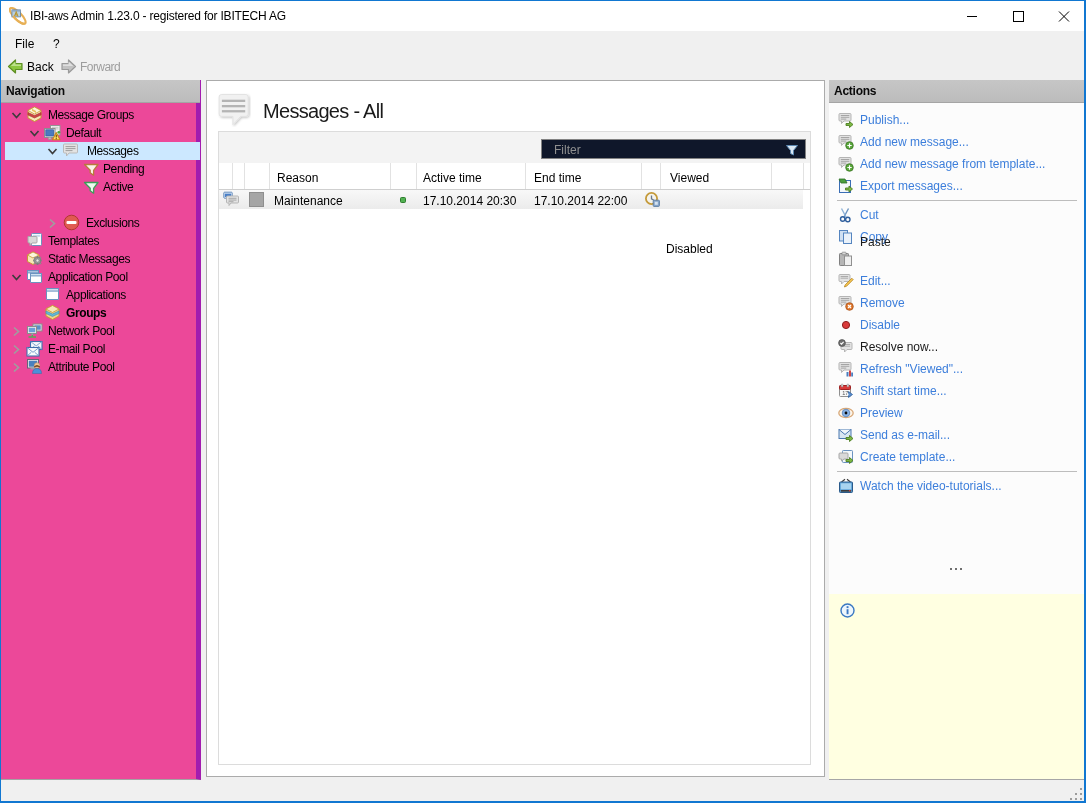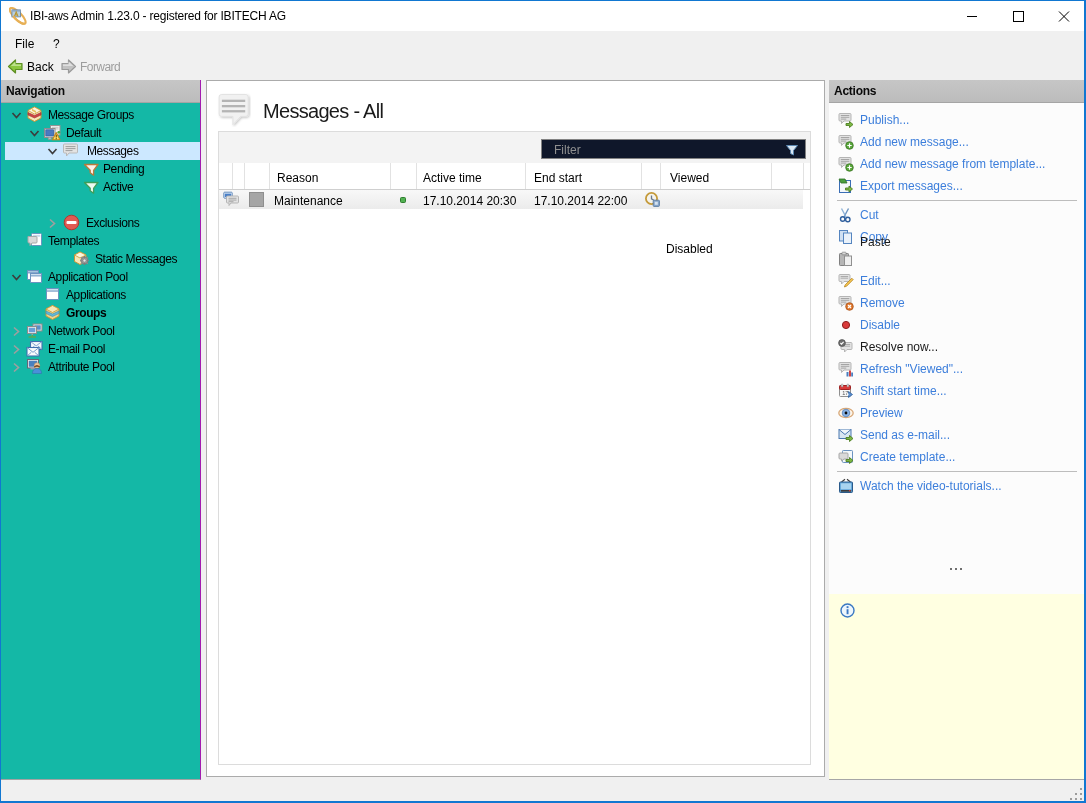--- a/index.html
+++ b/index.html
@@ -9,21 +9,21 @@
   
   .titlebar{left:1px;top:1px;width:1084px;height:30px;background:#fff;}
   .title-text{left:29px;top:8px;font-size:12px;color:#000;}
   
   .menubar{left:1px;top:31px;width:1084px;height:22px;background:#f0f0f0;}
   .toolbar{left:1px;top:53px;width:1084px;height:27px;background:#f0f0f0;}
   
   .phead{height:23px;background:linear-gradient(#c6c6c6,#bcbcbc);border-bottom:1px solid #a5a5a5;box-sizing:border-box;font-weight:bold;color:#0a0a0a;}
   .phead span{position:absolute;left:5px;top:4px;letter-spacing:-0.25px;}
   
-  .navpanel{left:1px;top:80px;width:200px;height:700px;background:#14b8a6;border-right:1px solid #a21caf;border-bottom:1px solid #a3a3a3;box-sizing:border-box;}
+  .navpanel{left:1px;top:80px;width:200px;height:700px;background:#ec4899;border-right:5px solid #a21caf;border-bottom:1px solid #a3a3a3;box-sizing:border-box;}
   .centerpanel{left:206px;top:80px;width:619px;height:697px;background:#fff;border:1px solid #ababab;box-sizing:border-box;}
   .rightpanel{left:829px;top:80px;width:256px;height:700px;background:#fcfcfc;}
   .statusbar{left:1px;top:780px;width:1084px;height:21px;background:#f0f0f0;}
   .treerow{position:absolute;left:0;width:200px;height:18px;}
   .trow-sel{background:#cce8ff;}
   .tlabel{position:absolute;top:2px;letter-spacing:-0.4px;}
   .action{position:absolute;left:31px;color:#3c7edb;}
   .action.dark{color:#1a1a1a;}
   .sep{position:absolute;left:8px;width:240px;border-top:1px solid #bdbdbd;}
 </style>
@@ -141,21 +141,21 @@
         <div class="tlabel" style="left:85px;">Exclusions</div>
       </div>
       <div class="treerow" style="top:126px;">
         <svg class="abs" style="left:25px;top:0px;" width="17" height="17" viewBox="0 0 17 17">
             <rect x="5.5" y="1.5" width="10" height="12" rx="1" fill="#fff" stroke="#6b93c0"></rect>
             <rect x="6.8" y="2.8" width="7.4" height="2" fill="#c7d9ec"></rect>
             <path d="M2 4.5 H10 Q11 4.5 11 5.5 V10 Q11 11 10 11 H6 L4 13.5 V11 H3 Q2 11 2 10 Z" fill="#d9d9d9" stroke="#a8a8a8"></path>
           </svg>
         <div class="tlabel" style="left:47px;">Templates</div>
       </div>
-      <div class="treerow" style="top:144px;margin-left:47px;">
+      <div class="treerow" style="top:144px;">
         <svg class="abs" style="left:25px;top:0px;" width="17" height="17" viewBox="0 0 17 17">
             <path d="M7 2 L13 5 V11.5 L7 14.5 L1.5 11.5 V5 Z" fill="#f7e8b8" stroke="#c89636"></path>
             <path d="M7 2 L13 5 L7 8 L1.5 5 Z" fill="#fdf6dd" stroke="#c89636" stroke-width="0.8"></path>
             <g fill="#9c9c9c" stroke="#777" stroke-width="0.5">
               <circle cx="11.5" cy="10.5" r="3.4"></circle>
               <rect x="10.9" y="6.3" width="1.2" height="1.6"></rect>
               <rect x="10.9" y="13.2" width="1.2" height="1.6"></rect>
               <rect x="7.4" y="9.9" width="1.6" height="1.2"></rect>
               <rect x="14.1" y="9.9" width="1.6" height="1.2"></rect>
               <rect x="8.2" y="7.2" width="1.4" height="1.4" transform="rotate(45 8.9 7.9)"></rect>
@@ -256,21 +256,21 @@
       <div class="abs" style="left:322px;top:7px;width:265px;height:20px;background:#0f172a;border:1px solid #828282;box-sizing:border-box;">
         <div class="abs" style="left:12px;top:3px;color:#8f8f8f;">Filter</div>
         <svg class="abs" style="left:243px;top:3px;width:14px;height:14px;" viewBox="0 0 14 14">
           <path d="M1.5 2.5 H12.5 L8.5 7.5 V12 L5.5 10.5 V7.5 Z" fill="#dbe9f5" stroke="#5b87b0" stroke-width="1" stroke-linejoin="round"></path>
         </svg>
       </div>
 
       <div class="abs" id="theader" style="left:0;top:31px;width:591px;height:27px;background:#fff;border-bottom:1px solid #cfcfcf;box-sizing:border-box;">
         <div class="abs" style="left:58px;top:8px;">Reason</div>
         <div class="abs" style="left:204px;top:8px;">Active time</div>
-        <div class="abs" style="left:315px;top:8px;">End start</div>
+        <div class="abs" style="left:315px;top:8px;">End time</div>
         <div class="abs" style="left:451px;top:8px;">Viewed</div>
         <div class="abs" style="left:13px;top:0;width:1px;height:26px;background:#e2e2e2;"></div>
         <div class="abs" style="left:25px;top:0;width:1px;height:26px;background:#e2e2e2;"></div>
         <div class="abs" style="left:50px;top:0;width:1px;height:26px;background:#e2e2e2;"></div>
         <div class="abs" style="left:171px;top:0;width:1px;height:26px;background:#e2e2e2;"></div>
         <div class="abs" style="left:197px;top:0;width:1px;height:26px;background:#e2e2e2;"></div>
         <div class="abs" style="left:306px;top:0;width:1px;height:26px;background:#e2e2e2;"></div>
         <div class="abs" style="left:422px;top:0;width:1px;height:26px;background:#e2e2e2;"></div>
         <div class="abs" style="left:441px;top:0;width:1px;height:26px;background:#e2e2e2;"></div>
         <div class="abs" style="left:552px;top:0;width:1px;height:26px;background:#e2e2e2;"></div>

